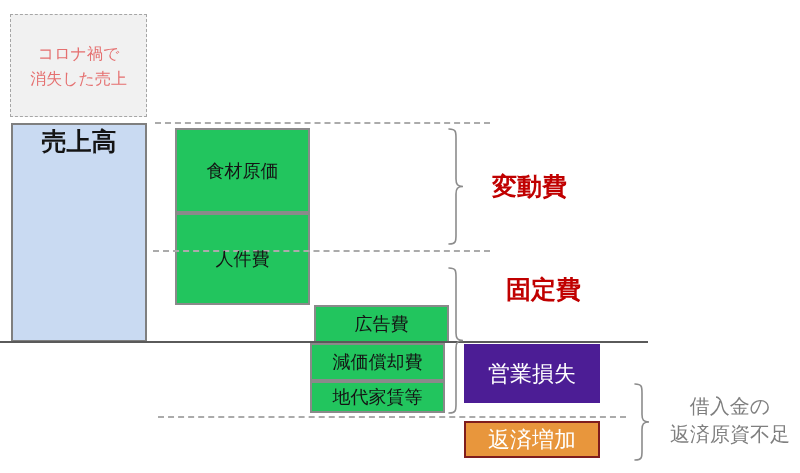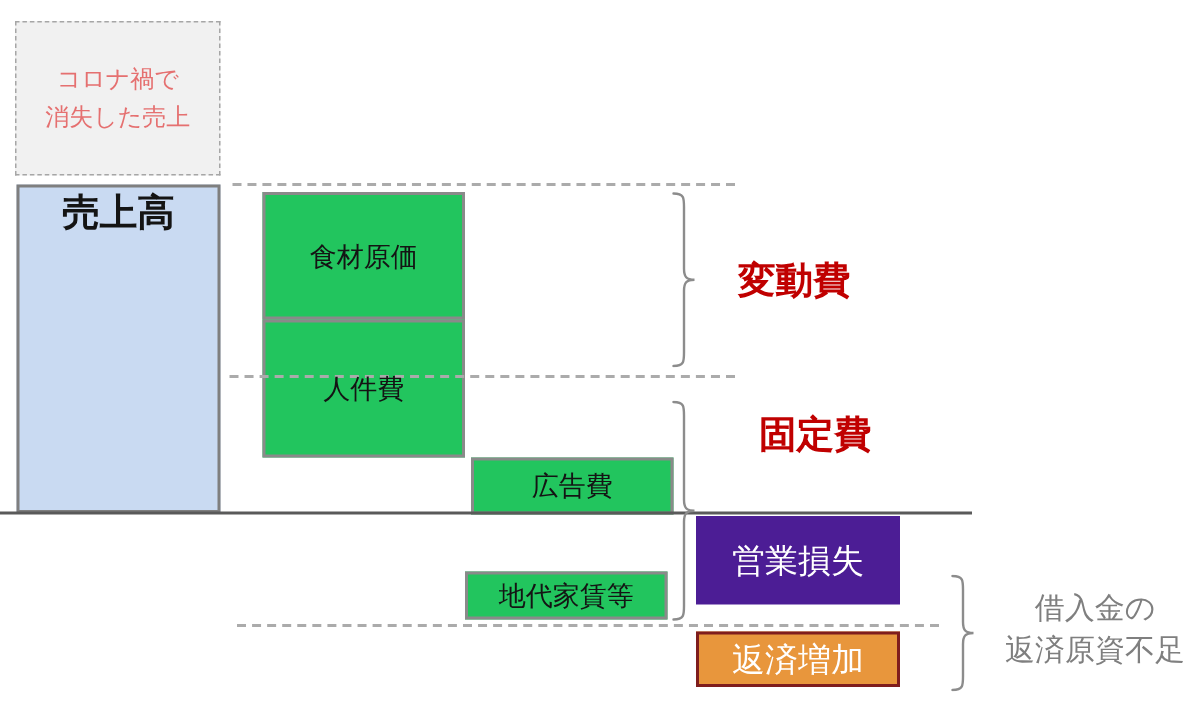--- a/index.html
+++ b/index.html
@@ -125,20 +125,23 @@
 
   <div class="abs box cost cost-food">
     <span class="lbl">食材原価</span>
   </div>
   <div class="abs box cost cost-labor">
     <span class="lbl">人件費</span>
   </div>
   <div class="abs box cost cost-ad">
     <span class="lbl">広告費</span>
   </div>
+  <div class="abs box cost cost-dep">
+    <span class="lbl">減価償却費</span>
+  </div>
   <div class="abs box cost cost-rent">
     <span class="lbl">地代家賃等</span>
   </div>
 
   <div class="abs box loss">
     <span class="lbl">営業損失</span>
   </div>
   <div class="abs box repay">
     <span class="lbl">返済増加</span>
   </div>

